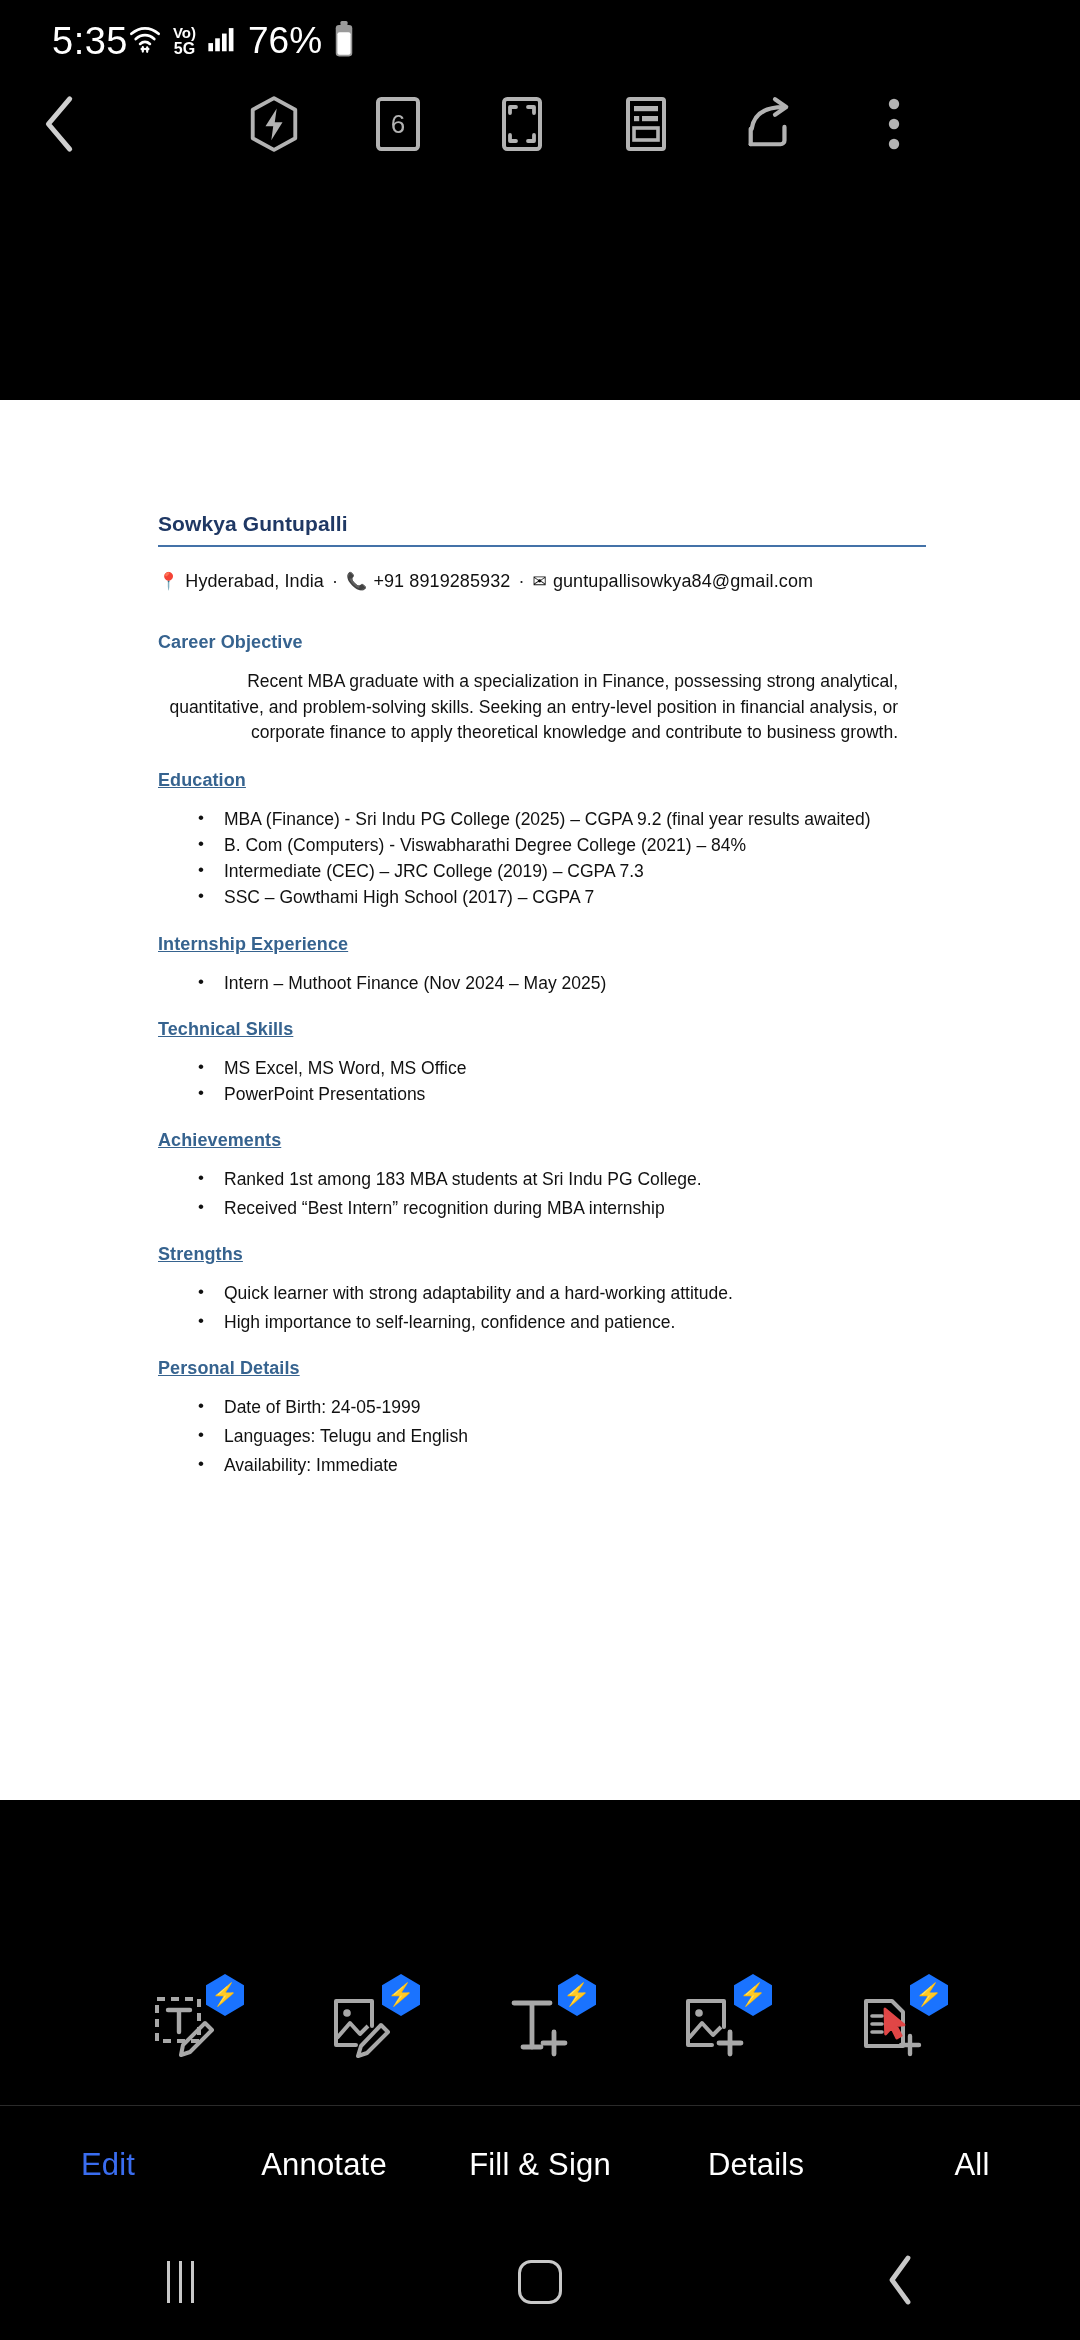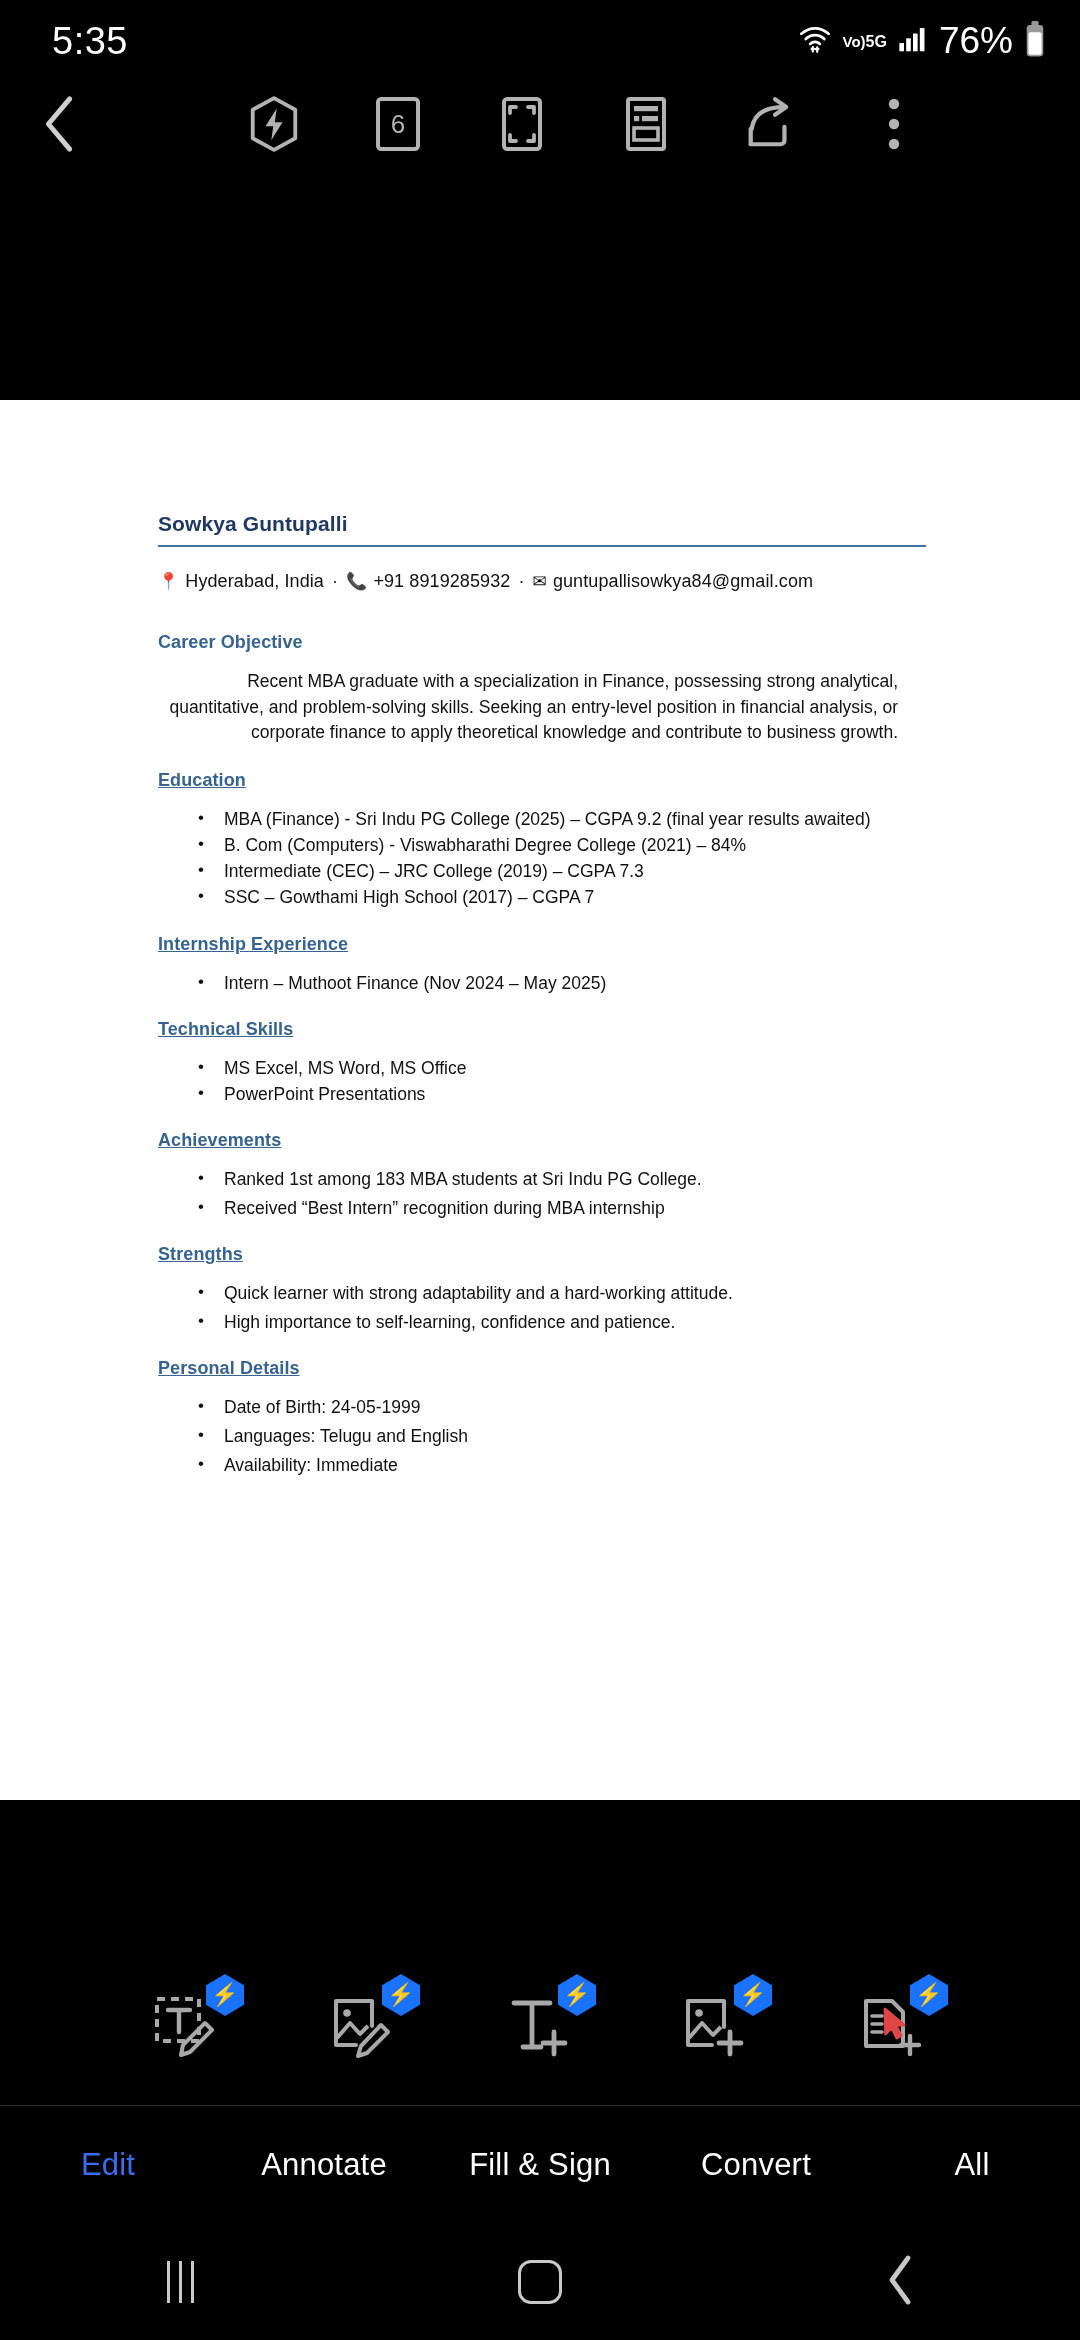--- a/index.html
+++ b/index.html
@@ -7,27 +7,27 @@
     width:1080px; height:2340px;
     background:#000;
     font-family:"Liberation Sans", sans-serif;
     overflow:hidden;
   }
   #screen { position:relative; width:1080px; height:2340px; background:#000; }
 
   
   .statusbar{
     position:absolute; top:0; left:0; width:1080px; height:82px;
-    display:flex; align-items:center; justify-content:space-between;
+    display:flex; align-items:center; justify-content:flex-start;
     padding:0 34px 0 52px; color:#fff;
   }
   .status-time{ font-size:38px; letter-spacing:.5px; }
   .status-right{ display:flex; align-items:center; gap:11px; }
   .status-battery-text{ font-size:37px; letter-spacing:0px; }
-  .volte{ display:flex; flex-direction:row; align-items:center; line-height:1;
+  .volte{ display:flex; flex-direction:column; align-items:center; line-height:1;
           font-size:15px; font-weight:bold; color:#fff; }
   .volte span:first-child{ font-size:15px; }
   .volte span:last-child{ font-size:16px; margin-top:1px; }
 
   
   .toolbar{
     position:absolute; top:82px; left:0; width:1080px; height:88px;
     display:flex; align-items:center;
   }
   .tb-back{ position:absolute; left:28px; width:64px; height:64px;
@@ -347,21 +347,21 @@
         <span class="badge-bolt">⚡</span>
       </span>
     </div>
   </div>
 
   <div class="tabsep"></div>
   <div class="tabs">
     <div class="tab active">Edit</div>
     <div class="tab">Annotate</div>
     <div class="tab">Fill &amp; Sign</div>
-    <div class="tab">Convert</div>
+    <div class="tab">Details</div>
     <div class="tab">All</div>
   </div>
 
   <div class="navbar">
     <div class="nav-btn">
       <span class="recents">
           <i></i>
           <i></i>
           <i></i>
         </span>

